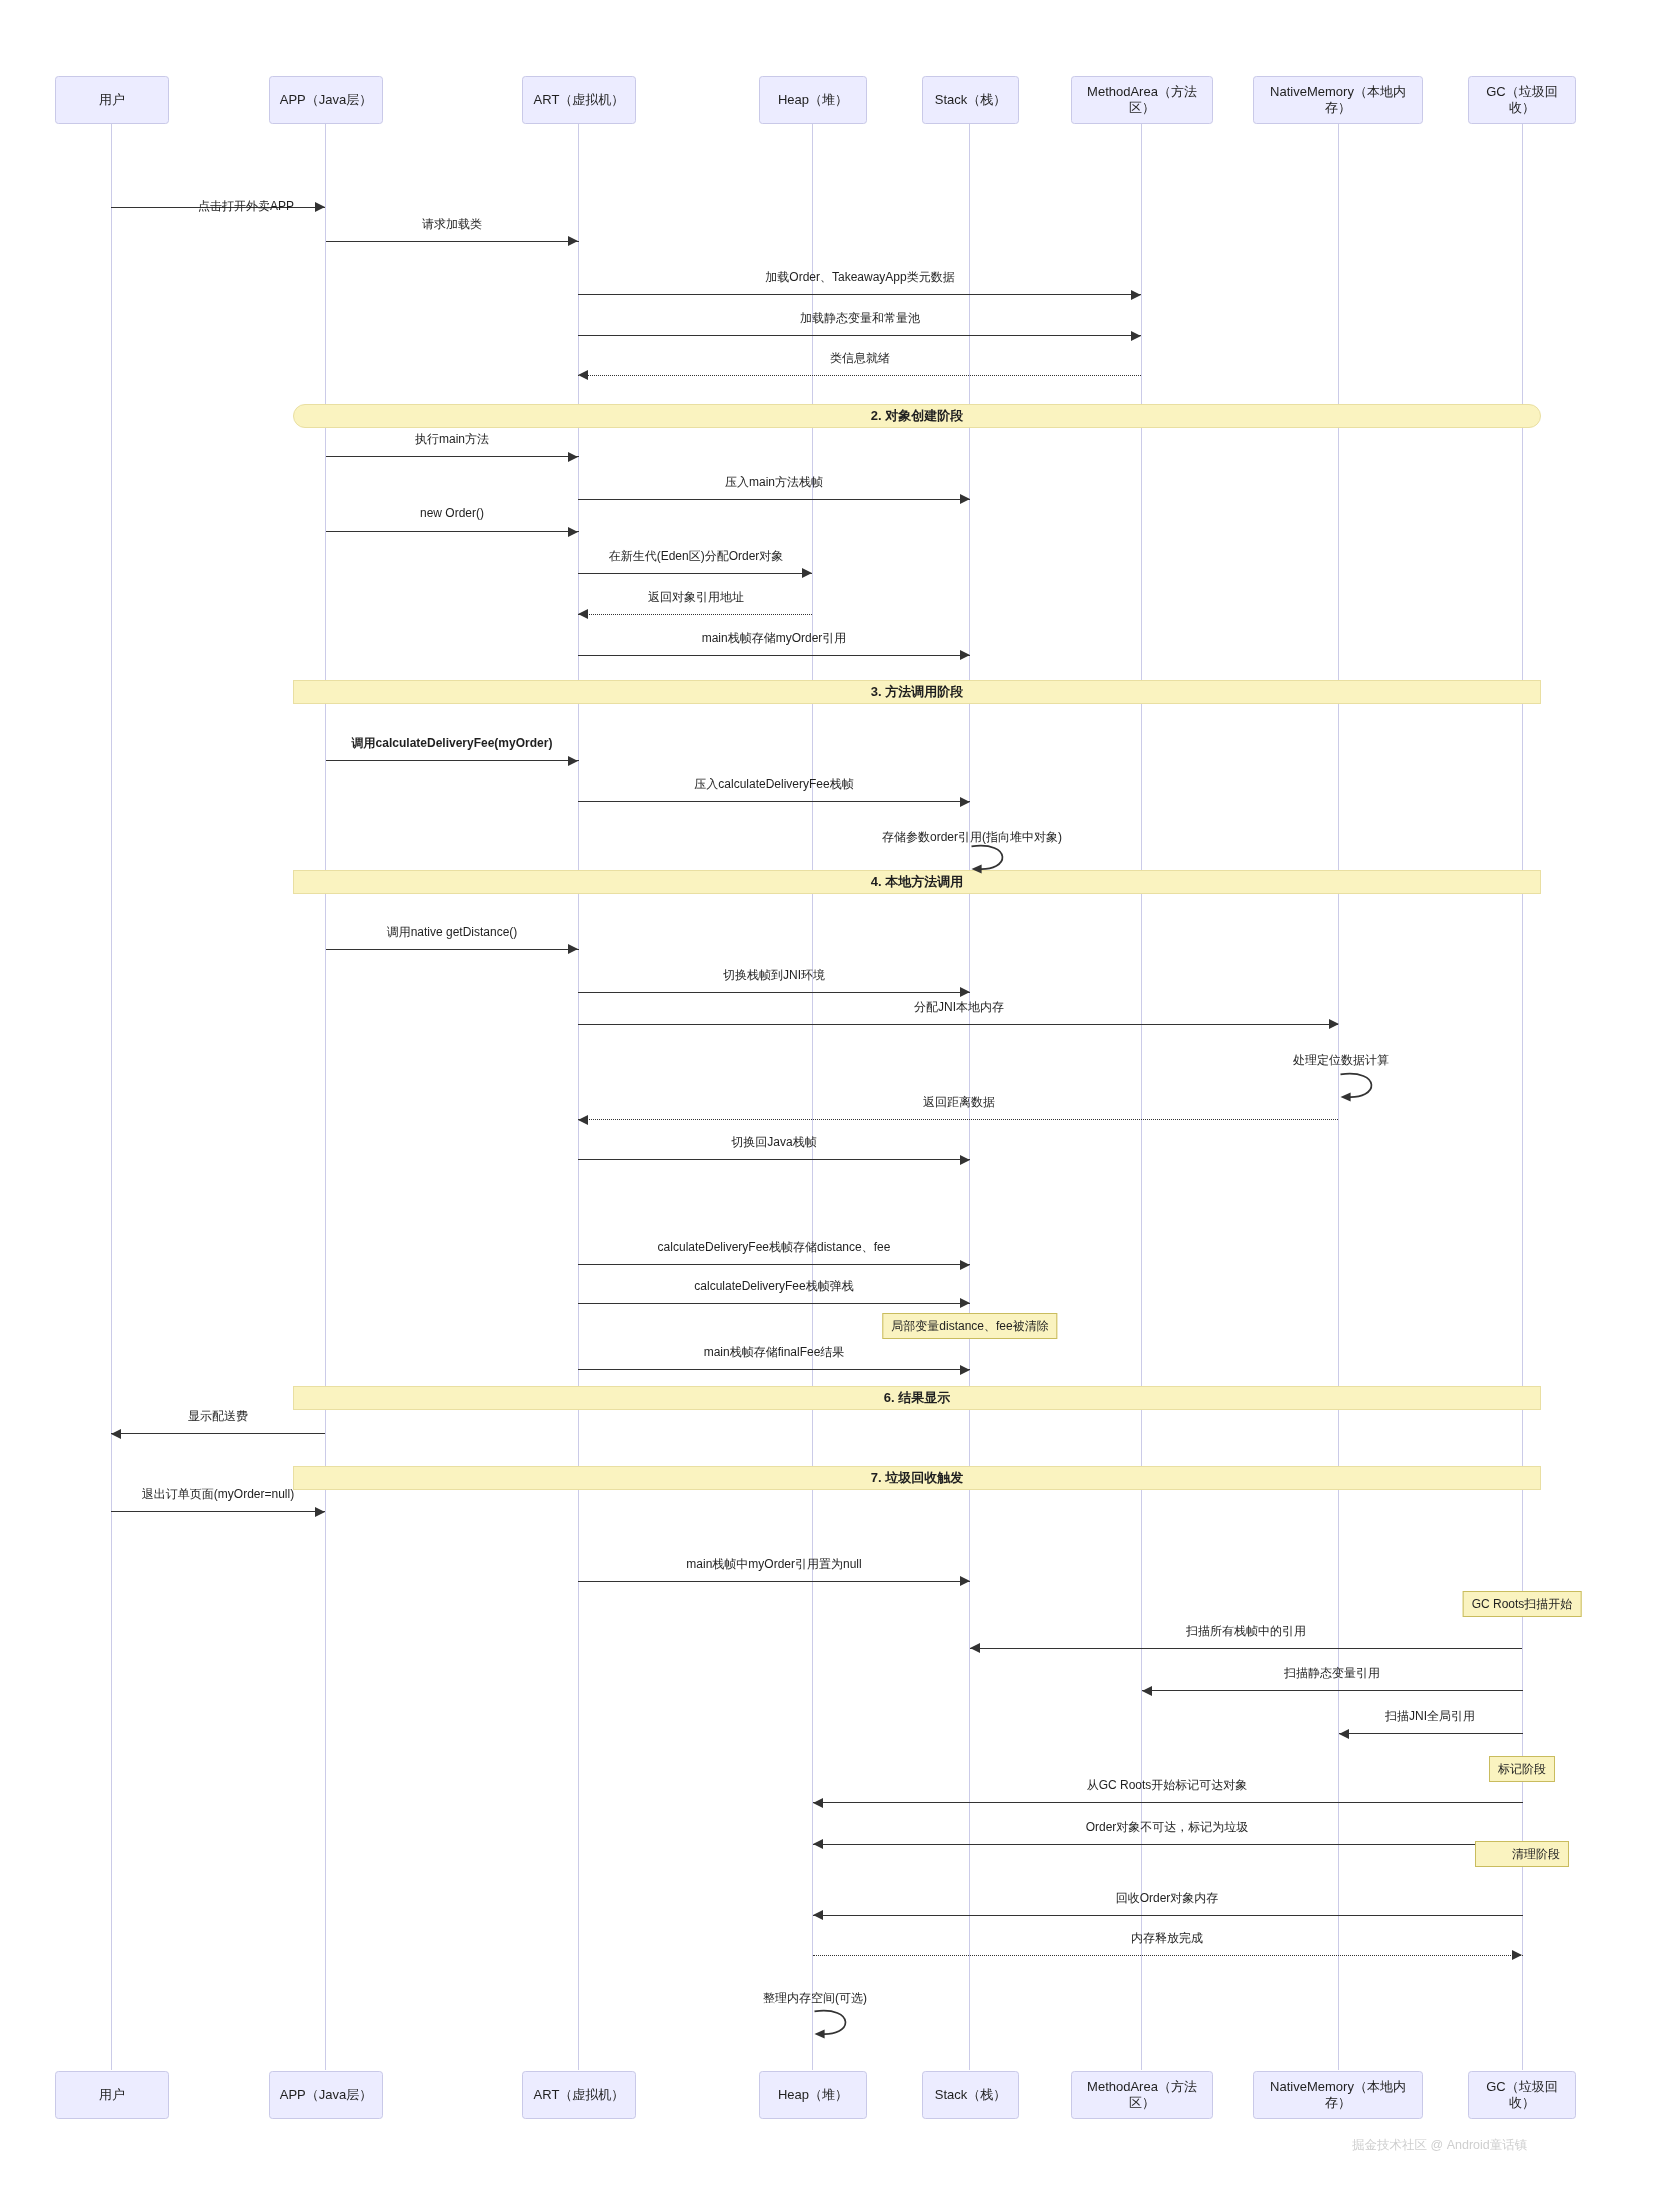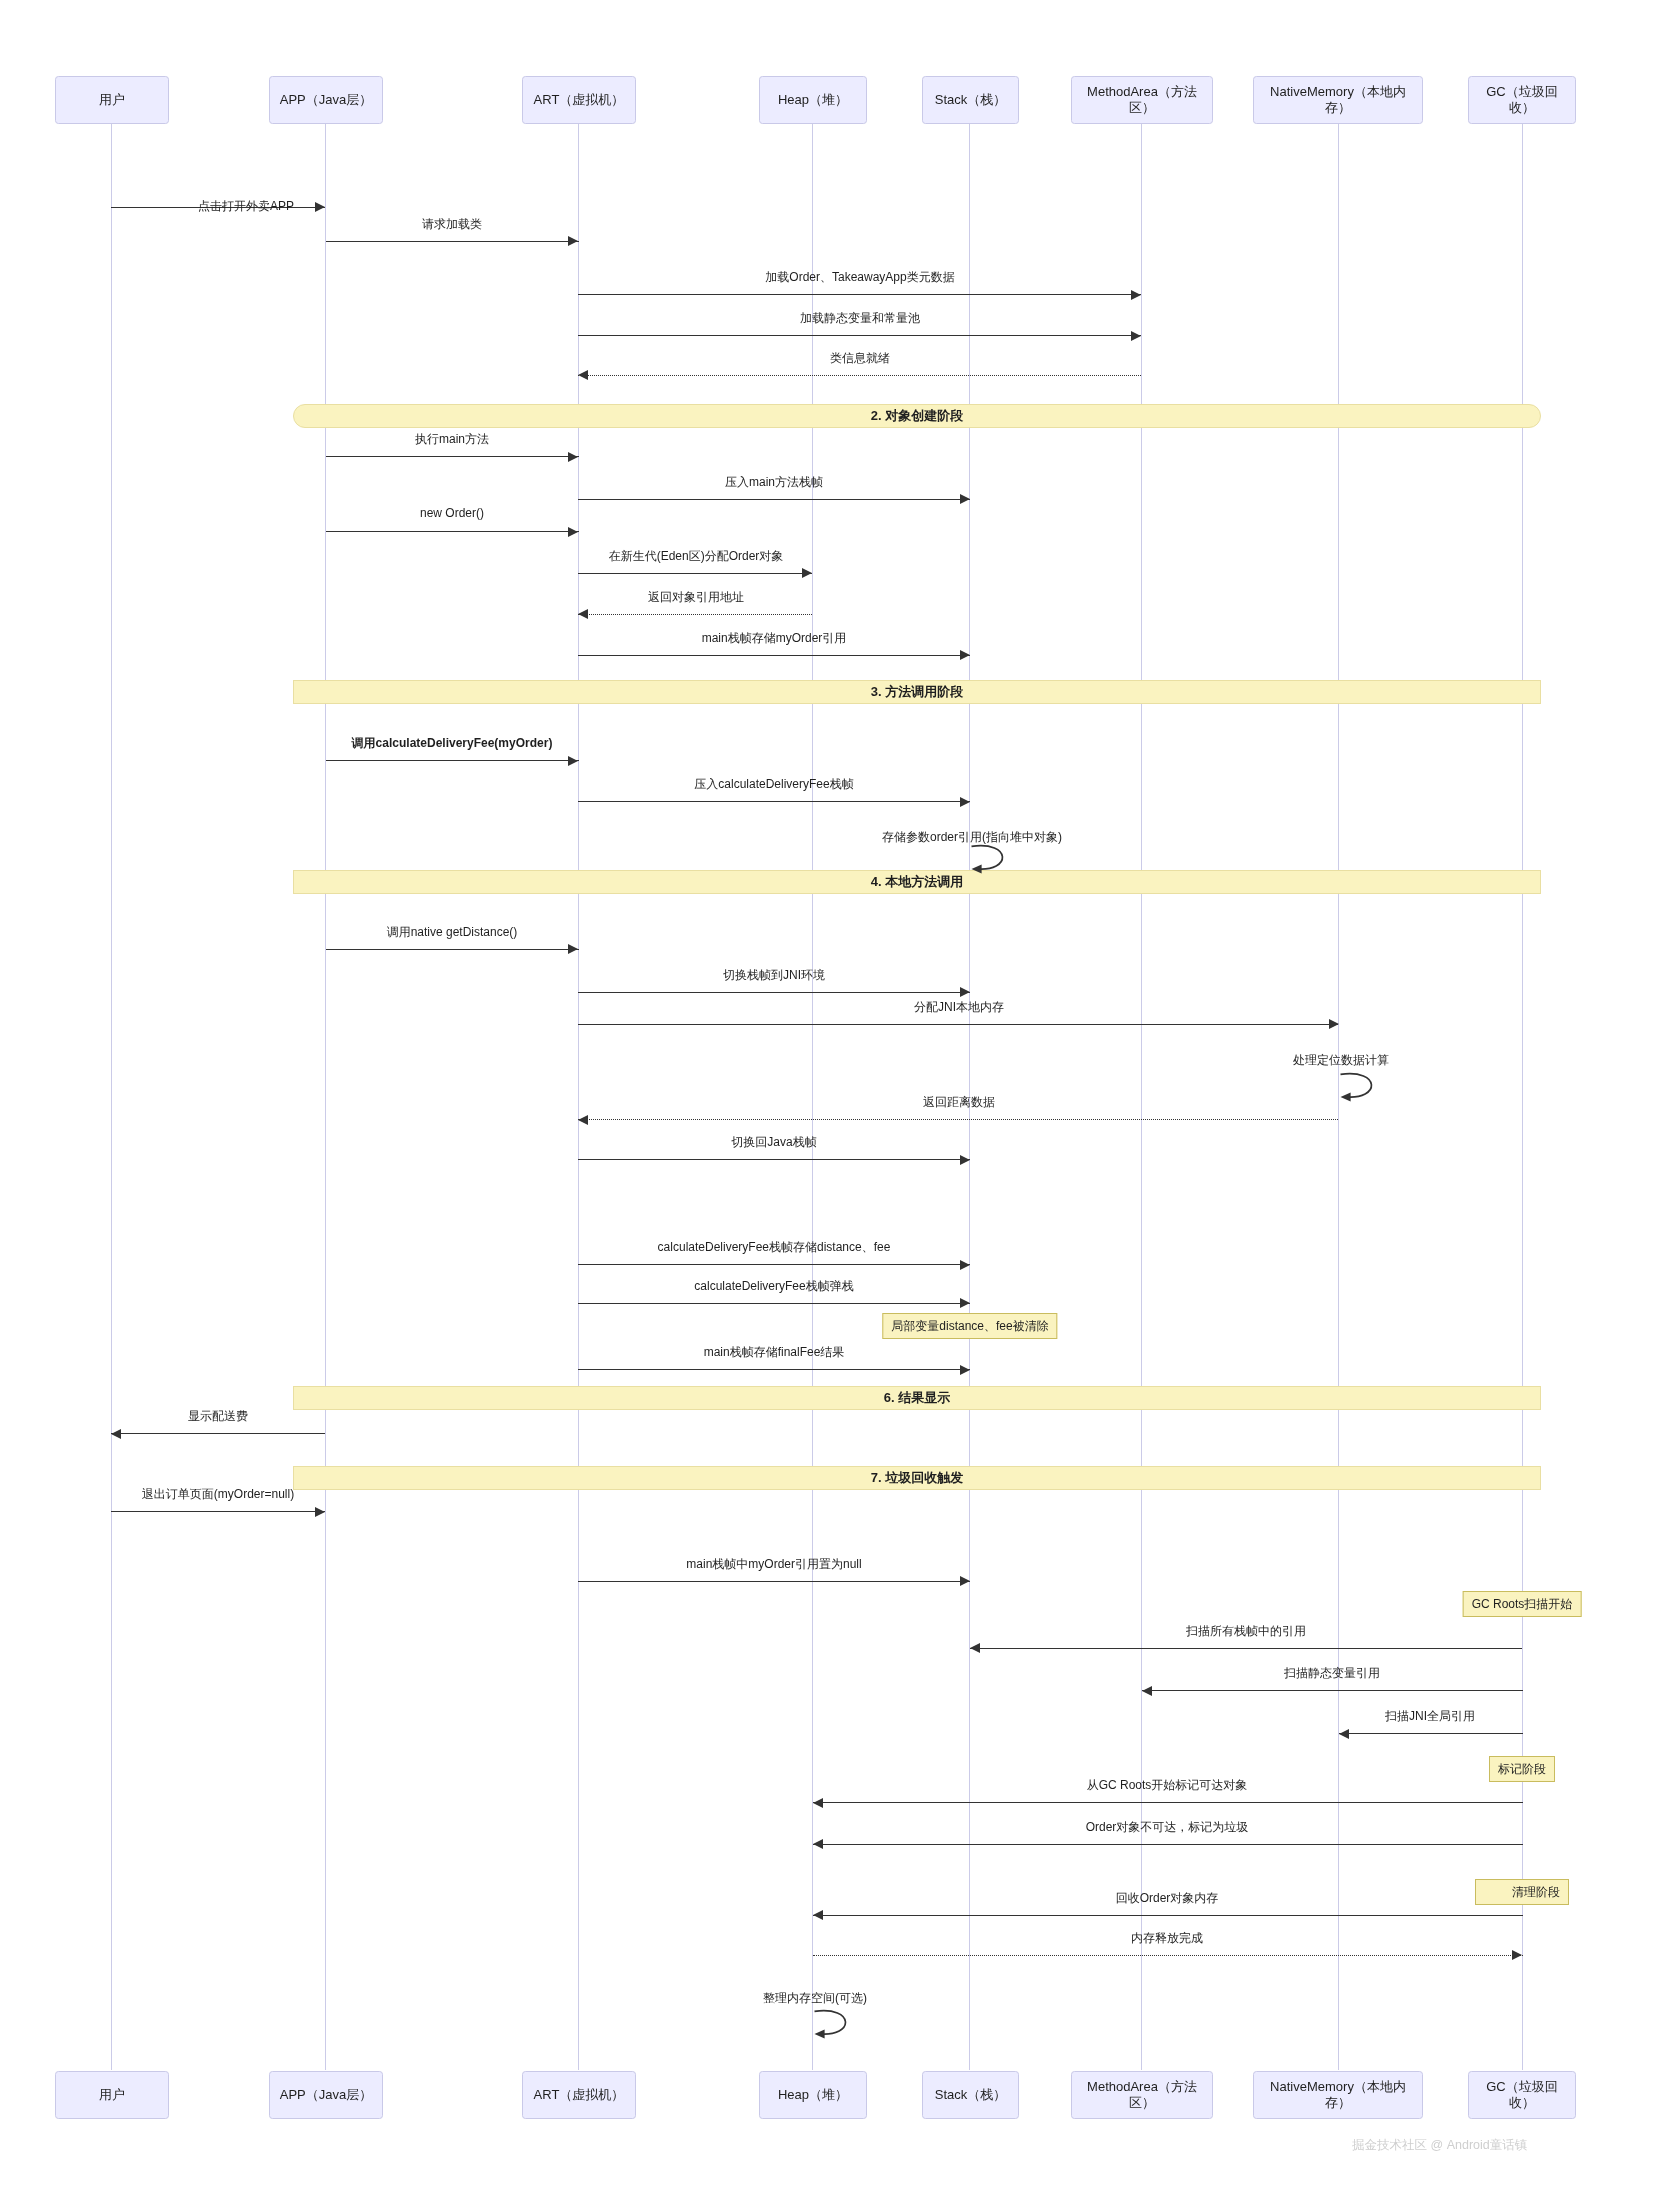--- a/index.html
+++ b/index.html
@@ -225,19 +225,19 @@
       <div class="msg-label" style="left: 815px; top: 1990px; transform: translateX(-50%);">整理内存空间(可选)</div>
       <div class="note" style="left: 970px; top: 1313px; height: 26px; transform: translateX(-50%);">
         <span>局部变量distance、fee被清除</span>
       </div>
       <div class="note" style="left: 1522px; top: 1591px; height: 26px; transform: translateX(-50%);">
         <span>GC Roots扫描开始</span>
       </div>
       <div class="note" style="left: 1522px; top: 1756px; height: 26px; transform: translateX(-50%);">
         <span>标记阶段</span>
       </div>
-      <div class="note" style="left: 1522px; top: 1879px; height: 26px; transform: translateX(-50%); padding-left: 36px;">
+      <div class="note" style="left: 1522px; top: 1841px; height: 26px; transform: translateX(-50%); padding-left: 36px;">
         <span>清理阶段</span>
       </div>
     </div>
   <div class="watermark" id="wm" style="left: 1352px; top: 2137px;">掘金技术社区 @ Android童话镇</div>
 </div>
 
 
 </body></html>

